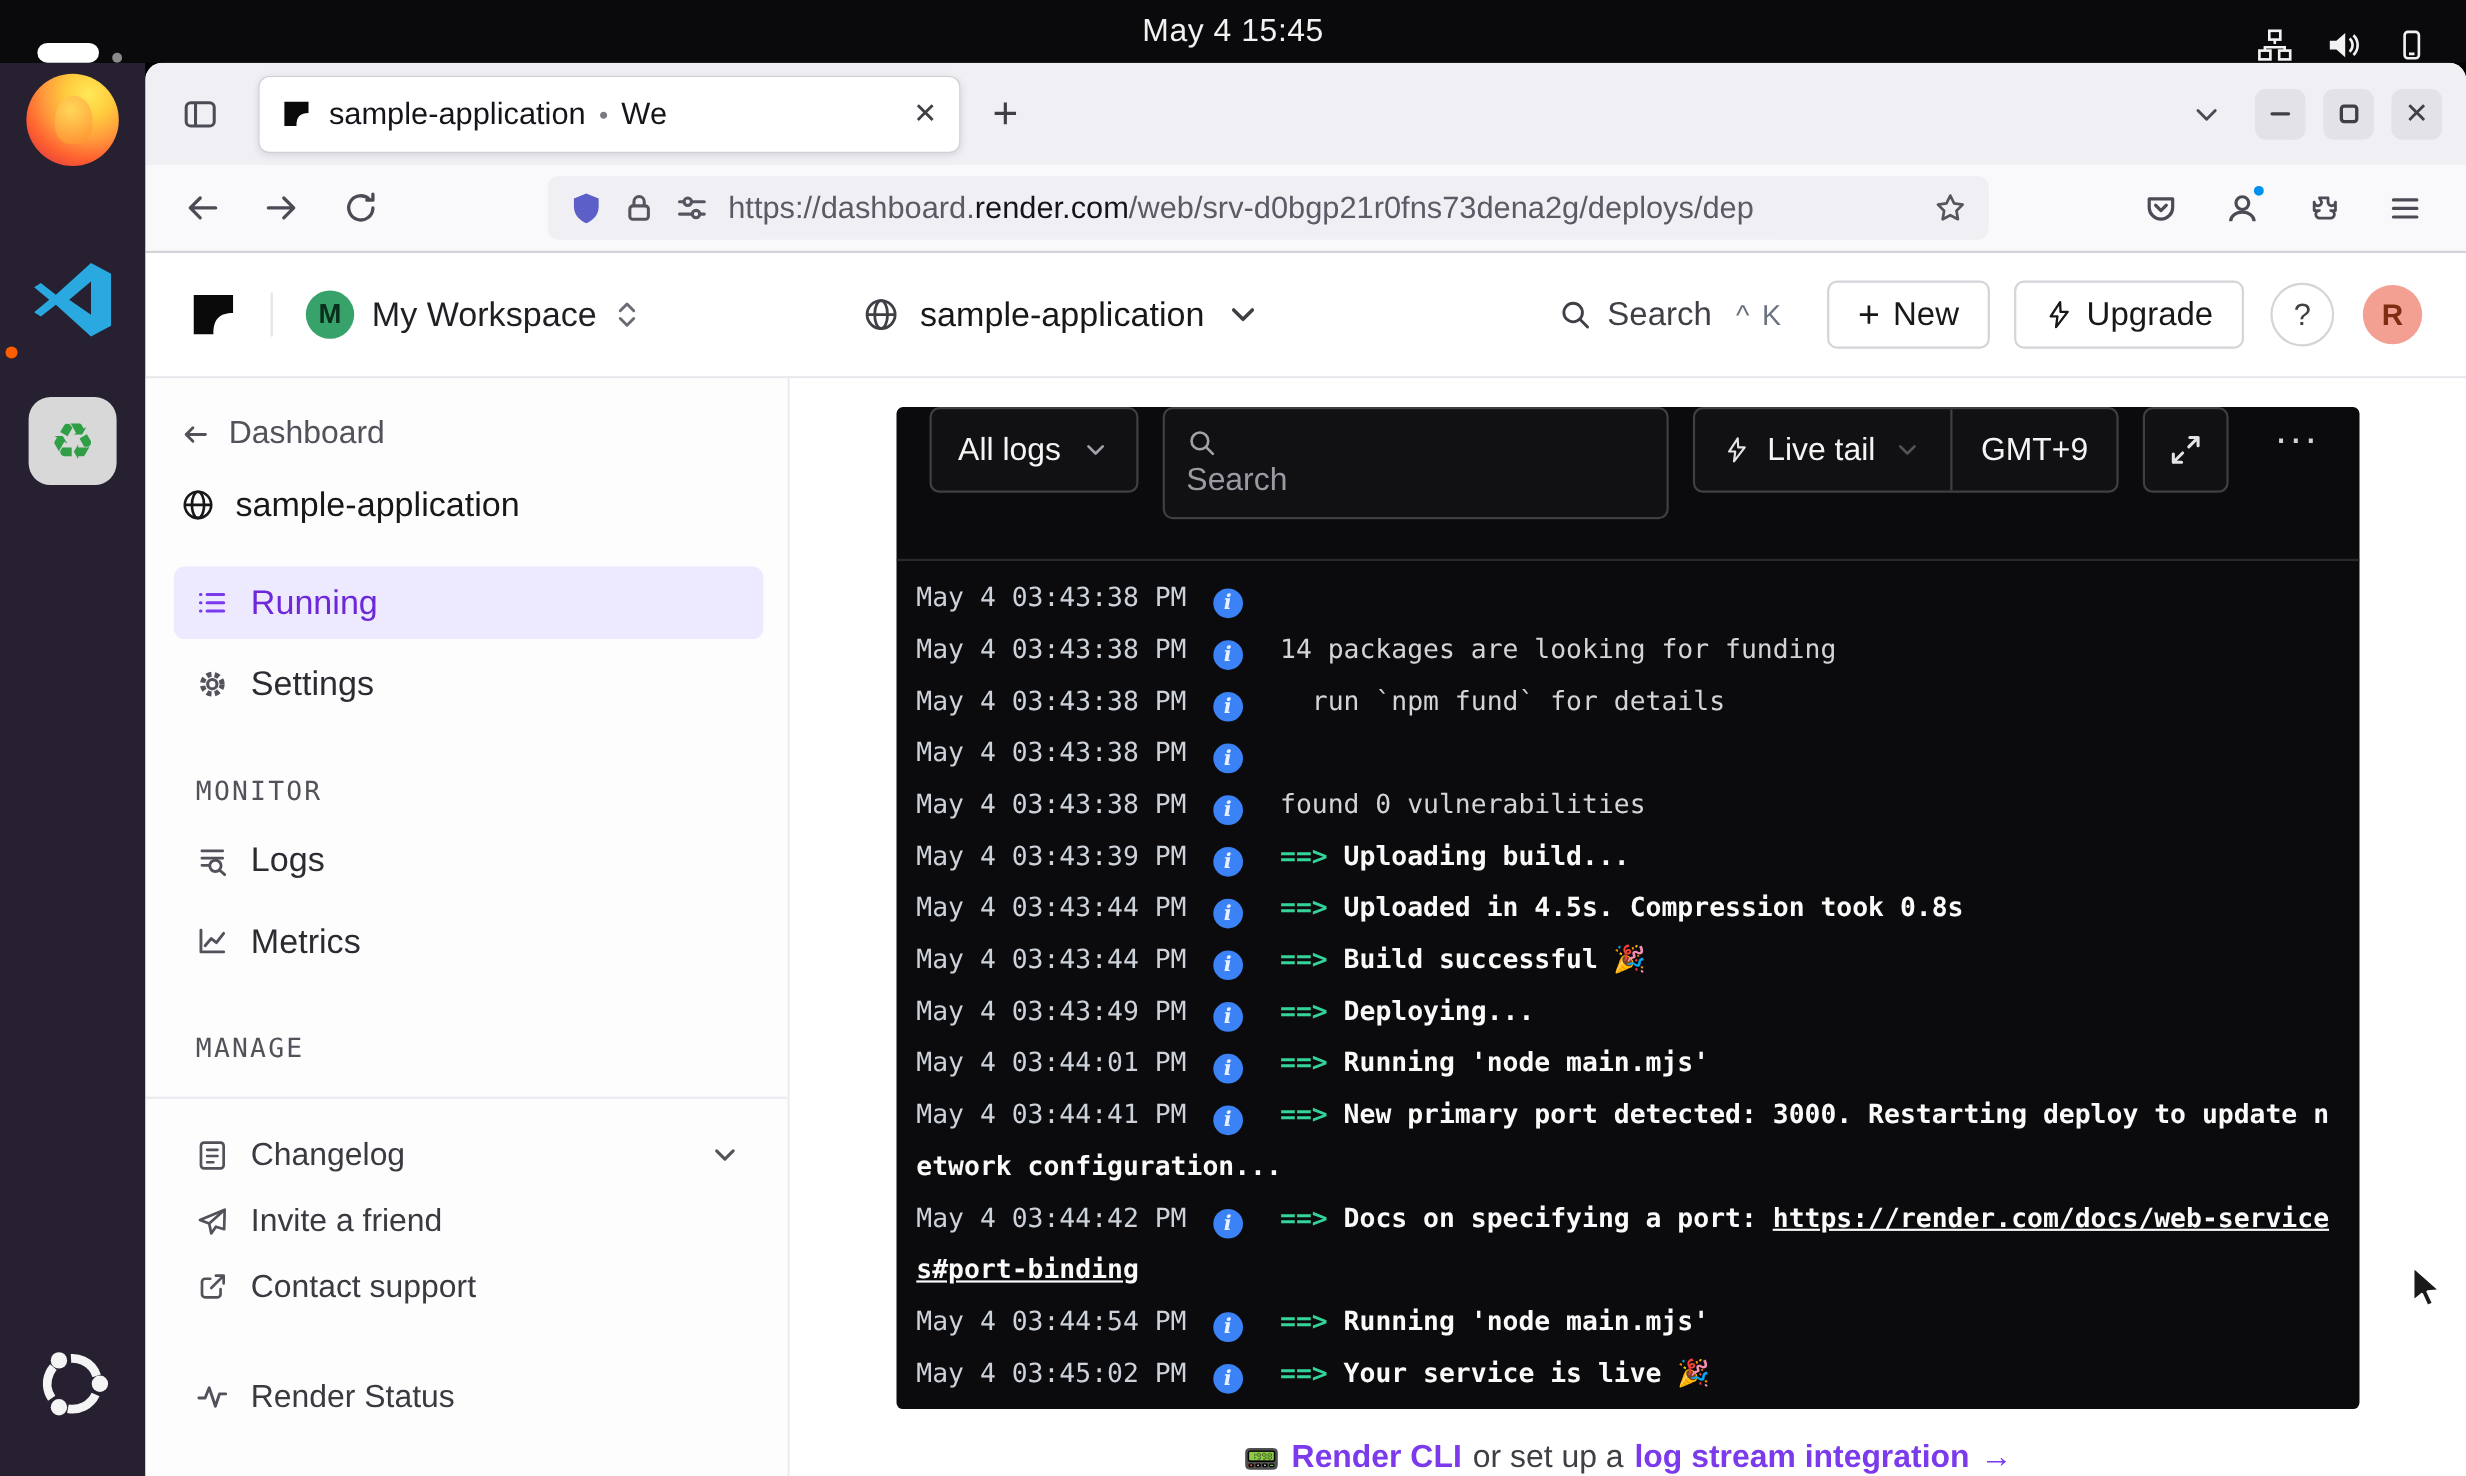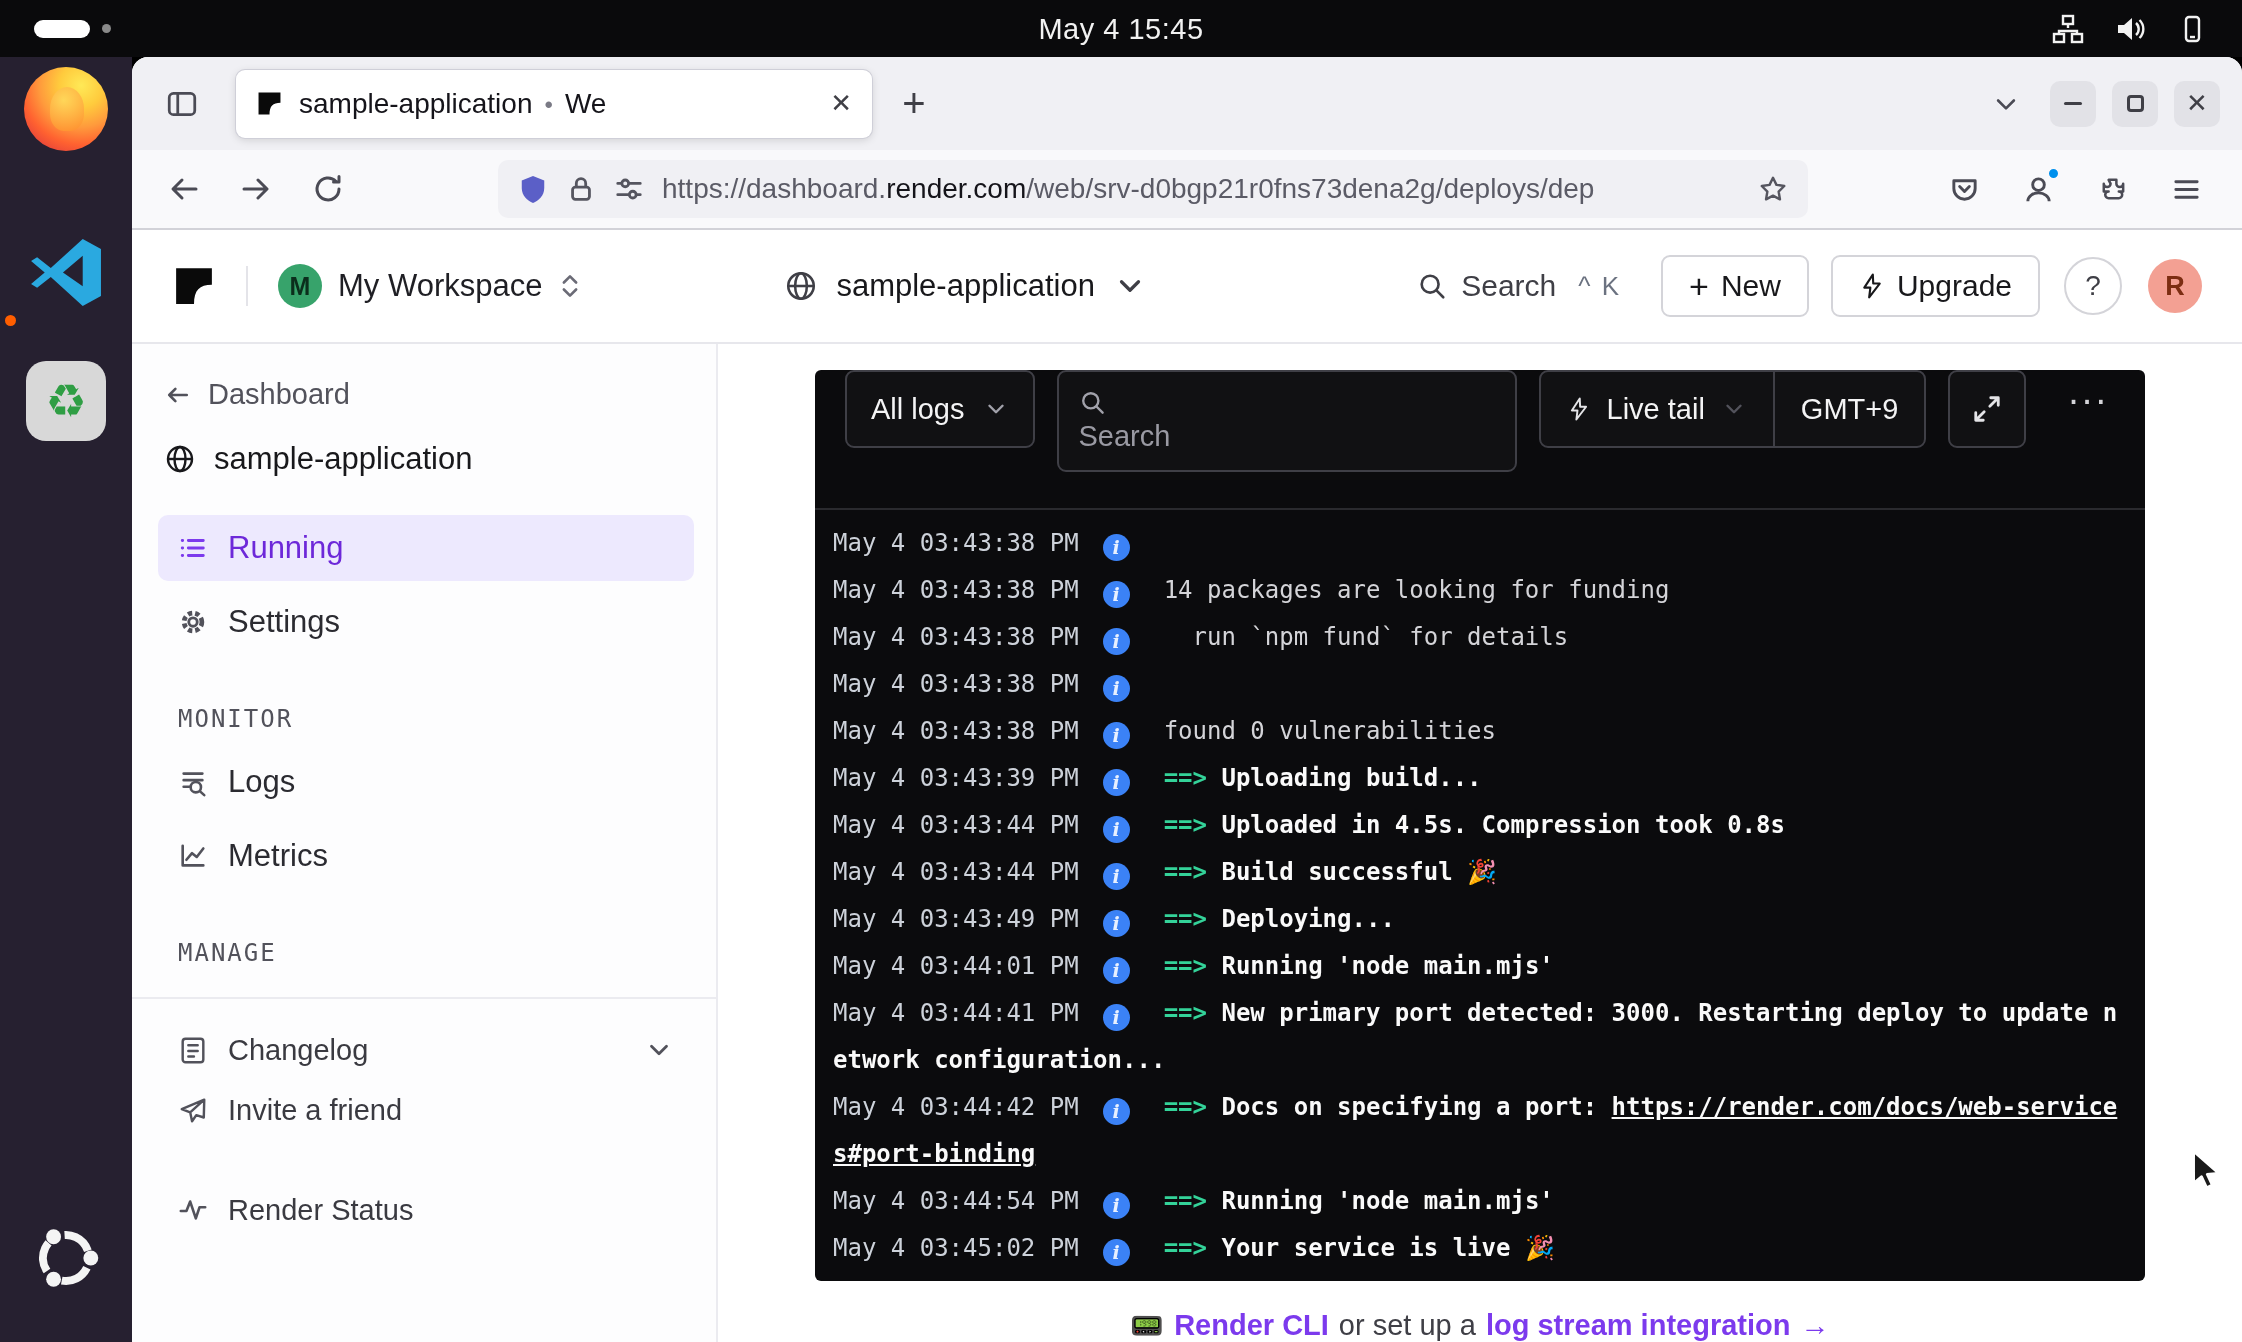--- a/index.html
+++ b/index.html
@@ -2,21 +2,21 @@
 <html><head>
 <meta charset="utf-8">
 <style>
   * { box-sizing: border-box; margin: 0; padding: 0; }
   html,body { width:2242px; height:1342px; }
   body { background:#000; overflow:hidden; font-family:"Liberation Sans", sans-serif; position:relative; }
   svg { display:block; }
   button { font-family:inherit; background:none; border:none; cursor:default; }
 
   
-  .sysbar { position:absolute; top:0; left:0; right:0; height:57px; background:#0a0a0c; color:#f2f2f2; display:flex; align-items:center; padding:0 34px; z-index:5; }
+  .sysbar { position:absolute; top:0; left:0; right:0; height:57px; background:#0a0a0c; color:#f2f2f2; display:flex; align-items:flex-end; padding:0 34px; z-index:5; }
   .sys-pill { width:56px; height:18px; border-radius:10px; background:#fff; }
   .sys-dot { width:9px; height:9px; border-radius:50%; background:#8a8a8a; margin-left:12px; }
   .sys-clock { position:absolute; left:50%; top:50%; transform:translate(-50%,-50%); font-size:29px; font-weight:500; letter-spacing:.5px; }
   .sys-right { margin-left:auto; display:flex; align-items:center; gap:30px; color:#f2f2f2; }
   .sys-right svg { width:32px; height:32px; }
 
   
   .dock { position:absolute; top:57px; left:0; bottom:0; width:132px; background:#262030; z-index:4; }
   .dock-item { position:absolute; left:50%; transform:translateX(-50%); width:88px; height:88px; display:flex; align-items:center; justify-content:center; }
   .firefox-ball { width:84px; height:84px; border-radius:50%;
@@ -389,20 +389,27 @@
           <span>Changelog</span>
           <svg class="chev trail" viewBox="0 0 32 32" fill="none" stroke="currentColor" stroke-width="3" stroke-linecap="round" stroke-linejoin="round">
               <path d="M8 12 l8 8 8 -8"></path>
             </svg>
         </div>
         <div class="side-item small">
           <svg viewBox="0 0 32 32" fill="none" stroke="currentColor" stroke-width="2.6" stroke-linejoin="round">
               <path d="M28 5 L4 15 l9 3.5 L15 28 l4.5 -6.5 L27.5 24 Z M13 18.5 L28 5"></path>
             </svg>
           <span>Invite a friend</span>
+        </div>
+        <div class="side-item small">
+          <svg viewBox="0 0 32 32" fill="none" stroke="currentColor" stroke-width="2.6" stroke-linecap="round" stroke-linejoin="round">
+              <path d="M14 8 H9 a3 3 0 0 0 -3 3 v12 a3 3 0 0 0 3 3 h12 a3 3 0 0 0 3 -3 v-5"></path>
+              <path d="M15 17 L27 5 M19.5 5 H27 v7.5"></path>
+            </svg>
+          <span>Contact support</span>
         </div>
 
         <div class="side-item small status-gap">
           <svg viewBox="0 0 32 32" fill="none" stroke="currentColor" stroke-width="2.8" stroke-linecap="round" stroke-linejoin="round">
               <path d="M3 17 h6 l4 -10 6 18 4 -12 h6"></path>
             </svg>
           <span>Render Status</span>
         </div>
       </nav>
 

